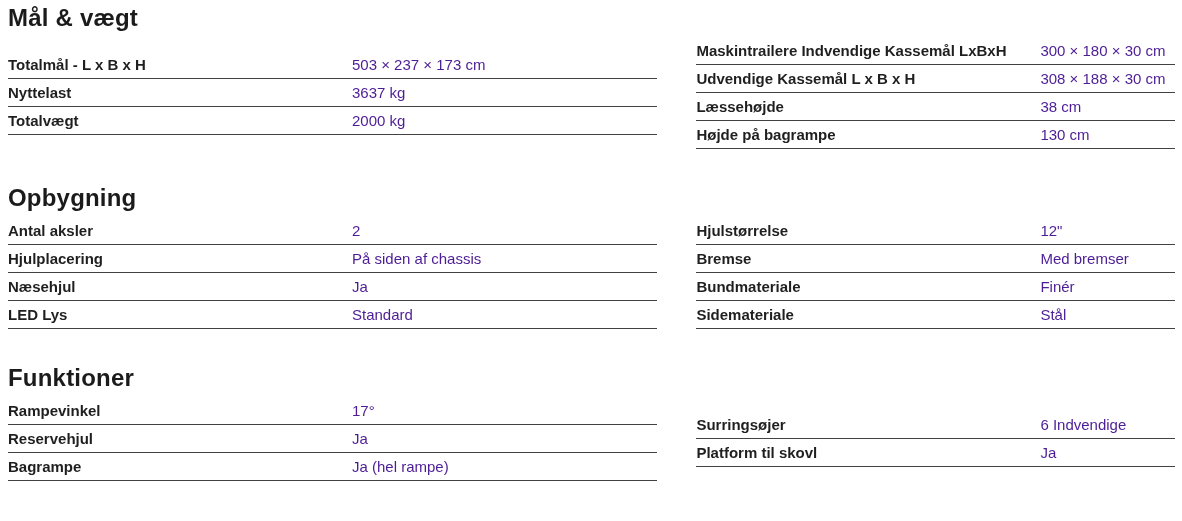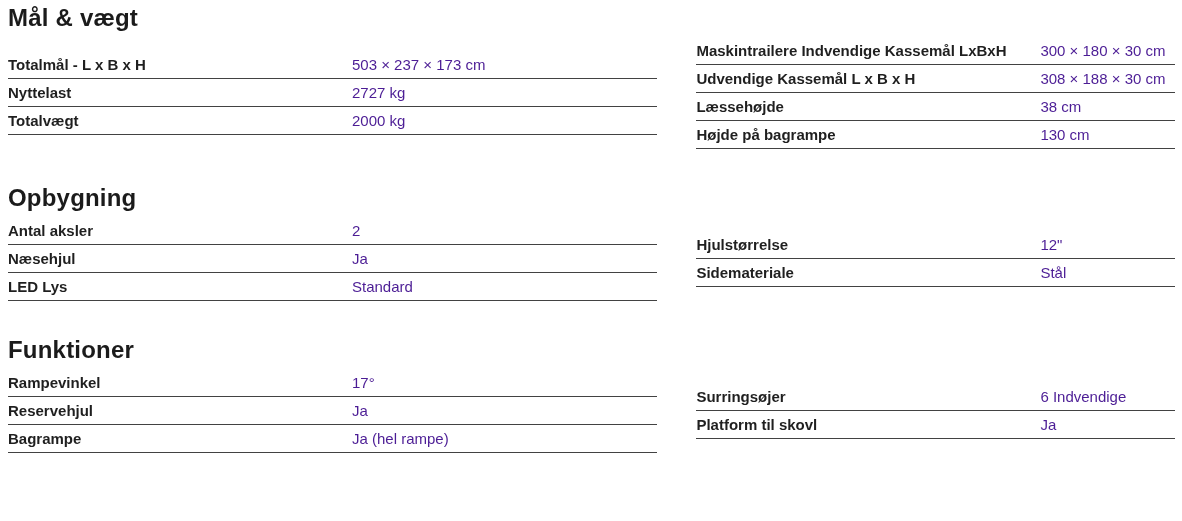--- a/index.html
+++ b/index.html
@@ -63,21 +63,21 @@
     <div class="section-title">Mål &amp; vægt</div>
     <div class="tables">
       <table class="spec-table left">
         <tbody>
           <tr>
             <td class="label">Totalmål - L x B x H</td>
             <td class="value">503 × 237 × 173 cm</td>
           </tr>
           <tr>
             <td class="label">Nyttelast</td>
-            <td class="value">2727 kg</td>
+            <td class="value">3637 kg</td>
           </tr>
           <tr>
             <td class="label">Totalvægt</td>
             <td class="value">2000 kg</td>
           </tr>
         </tbody>
       </table>
       <table class="spec-table right">
         <tbody>
           <tr>
@@ -104,34 +104,46 @@
   <div class="section">
     <div class="section-title">Opbygning</div>
     <div class="tables">
       <table class="spec-table left">
         <tbody>
           <tr>
             <td class="label">Antal aksler</td>
             <td class="value">2</td>
           </tr>
           <tr>
+            <td class="label">Hjulplacering</td>
+            <td class="value">På siden af chassis</td>
+          </tr>
+          <tr>
             <td class="label">Næsehjul</td>
             <td class="value">Ja</td>
           </tr>
           <tr>
             <td class="label">LED Lys</td>
             <td class="value">Standard</td>
           </tr>
         </tbody>
       </table>
       <table class="spec-table right">
         <tbody>
           <tr>
             <td class="label">Hjulstørrelse</td>
             <td class="value">12"</td>
+          </tr>
+          <tr>
+            <td class="label">Bremse</td>
+            <td class="value">Med bremser</td>
+          </tr>
+          <tr>
+            <td class="label">Bundmateriale</td>
+            <td class="value">Finér</td>
           </tr>
           <tr>
             <td class="label">Sidemateriale</td>
             <td class="value">Stål</td>
           </tr>
         </tbody>
       </table>
     </div>
   </div>
 

